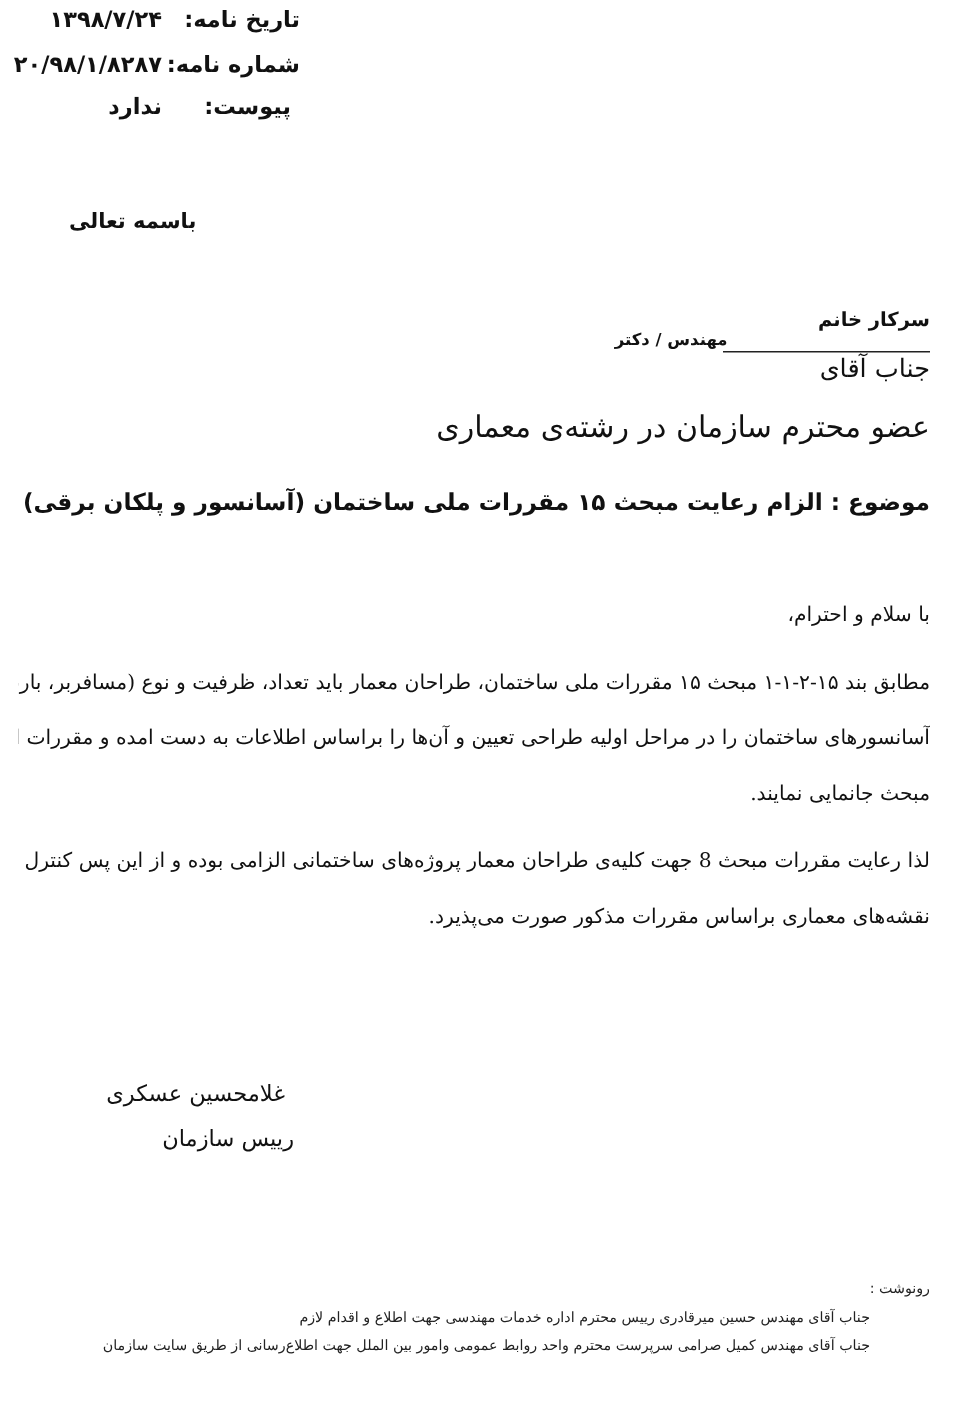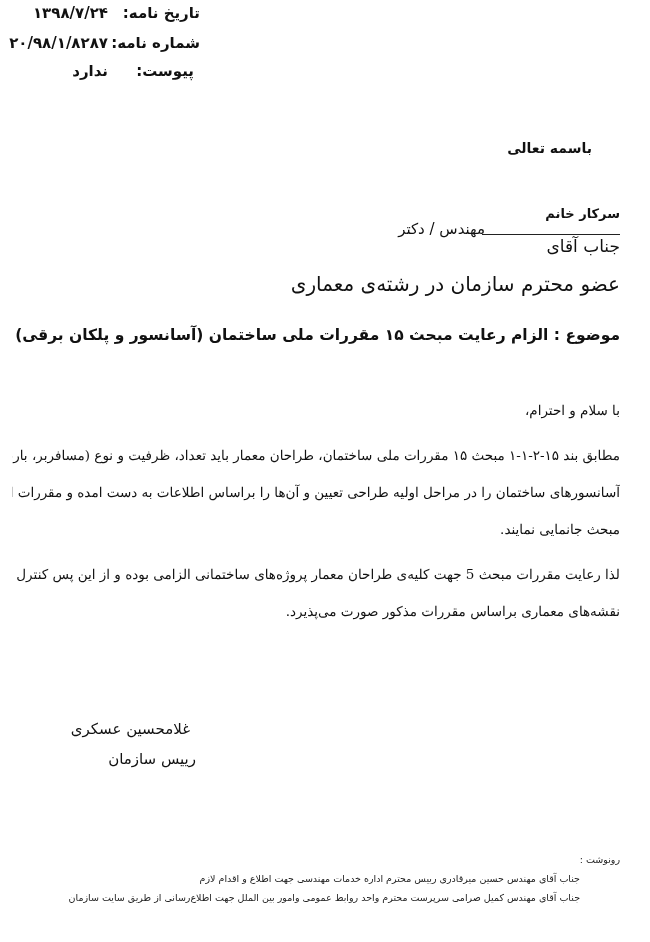--- a/index.html
+++ b/index.html
@@ -36,21 +36,21 @@
     .meta-value {
       position: absolute;
       top: 0;
       white-space: nowrap;
     }
 
     .heading-invocation {
       top: 140px;
       left: 0;
       width: 592px;
-      text-align: right;
+      text-align: left;
       font-weight: bold;
       font-size: 14px;
       padding-left: 46px;
       box-sizing: border-box;
     }
 
     .recipient-block {
       position: absolute;
       right: 30px;
       top: 206px;
@@ -79,22 +79,22 @@
       right: 0;
       top: 28px;
       width: 138px;
       height: 0;
       border-top: 1.5px solid #222;
     }
     .recipient-title {
       position: absolute;
       right: 135px;
       top: 14px;
-      font-weight: normal;
-      font-size: 15px;
+      font-weight: bold;
+      font-size: 11px;
       white-space: nowrap;
     }
 
     .recipient-desc {
       top: 272px;
       right: 30px;
       font-weight: normal;
       font-size: 20px;
     }
 
@@ -178,21 +178,21 @@
   <span class="body-line">با سلام و احترام،</span>
 </div>
 
 <div class="body-text" style="top:437px;">
   <span class="body-line">مطابق بند ۱۵-۲-۱-۱ مبحث ۱۵ مقررات ملی ساختمان، طراحان معمار باید تعداد، ظرفیت و نوع (مسافربر، باربر و...)</span>
   <span class="body-line">آسانسورهای ساختمان را در مراحل اولیه طراحی تعیین و آن‌ها را براساس اطلاعات به دست امده و مقررات این</span>
   <span class="body-line">مبحث جانمایی نمایند.</span>
 </div>
 
 <div class="body-text" style="top:556px;">
-  <span class="body-line">لذا رعایت مقررات مبحث 5 جهت کلیه‌ی طراحان معمار پروژه‌های ساختمانی الزامی بوده و از این پس کنترل</span>
+  <span class="body-line">لذا رعایت مقررات مبحث 8 جهت کلیه‌ی طراحان معمار پروژه‌های ساختمانی الزامی بوده و از این پس کنترل</span>
   <span class="body-line">نقشه‌های معماری براساس مقررات مذکور صورت می‌پذیرد.</span>
 </div>
 
 <div class="signature" style="top:720px;">غلامحسین عسکری</div>
 <div class="signature" style="top:750px; left:46px;">رییس سازمان</div>
 
 <div class="cc-block">
   <span class="cc-title">رونوشت :</span>
   <span class="cc-item">جناب آقای مهندس حسین میرقادری رییس محترم اداره خدمات مهندسی جهت اطلاع و اقدام لازم</span>
   <span class="cc-item">جناب آقای مهندس کمیل صرامی سرپرست محترم واحد روابط عمومی وامور بین الملل جهت اطلاع‌رسانی از طریق سایت سازمان</span>

